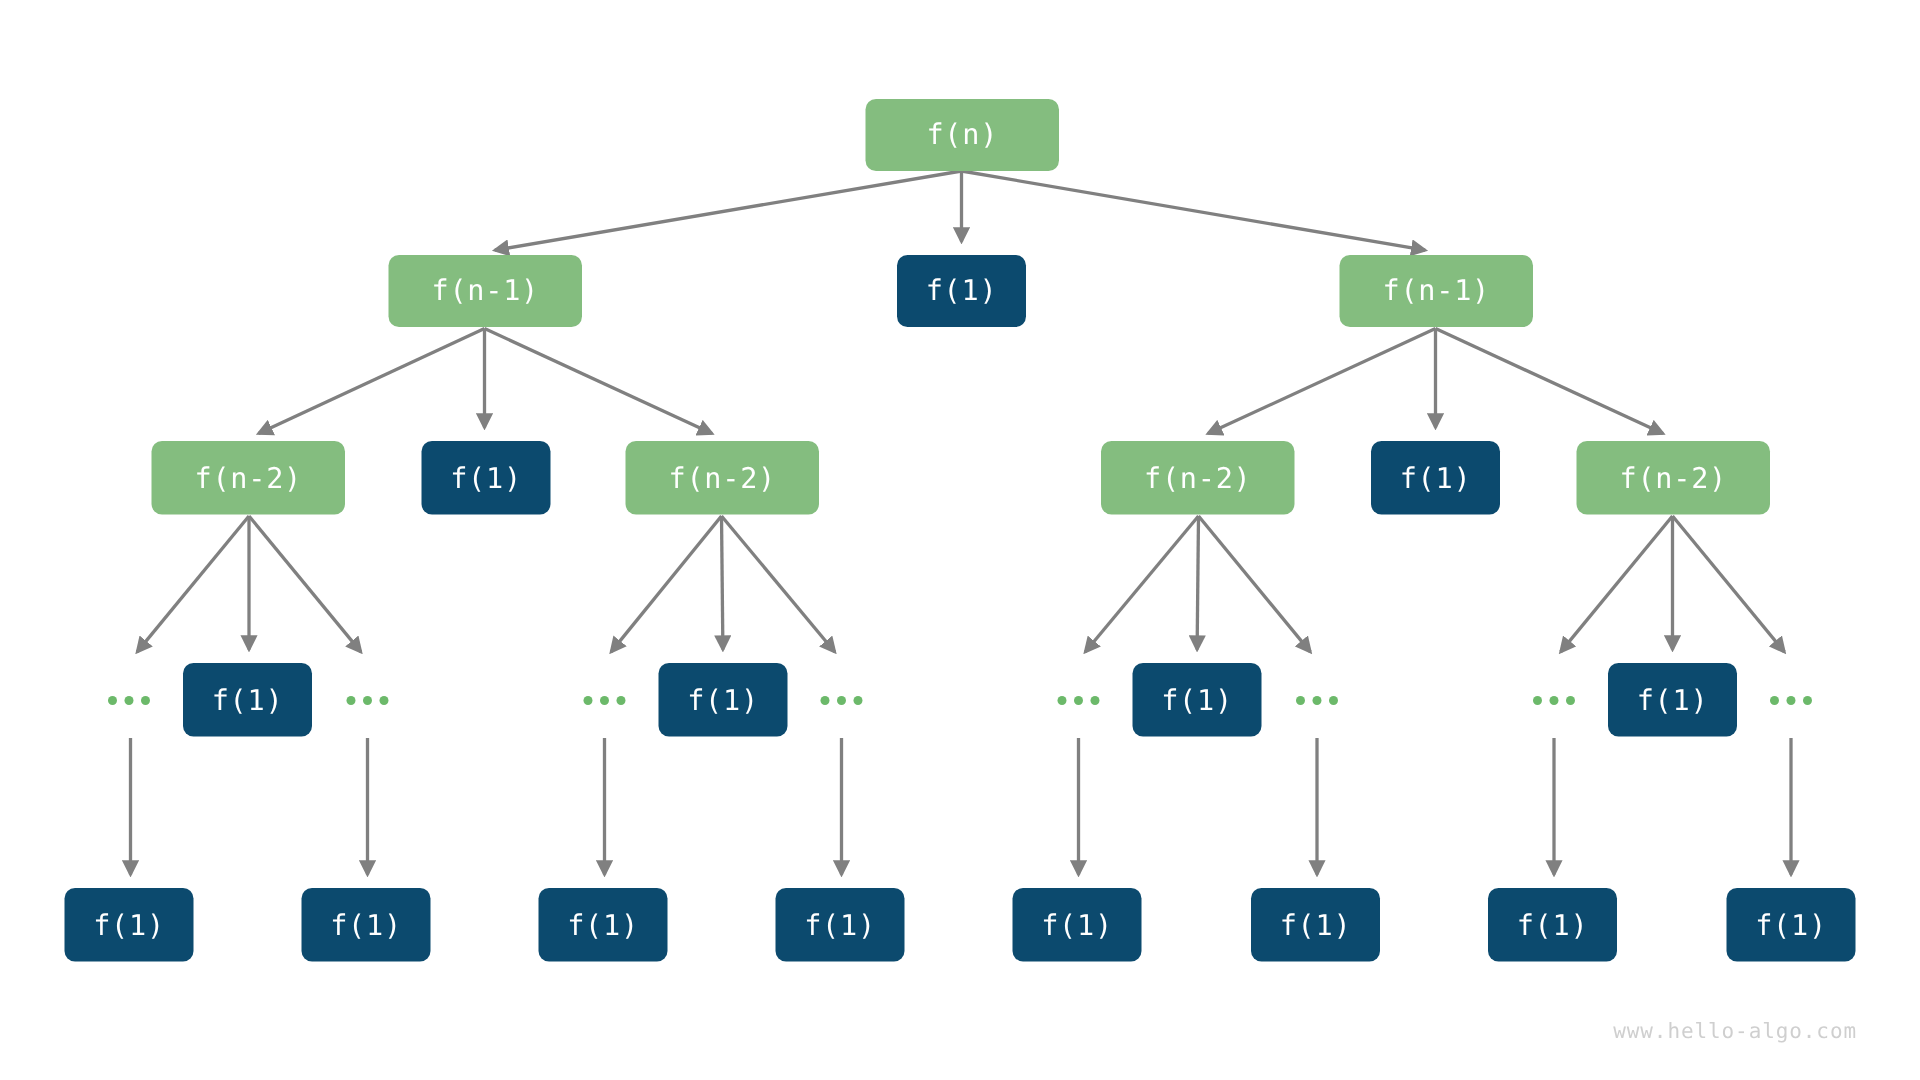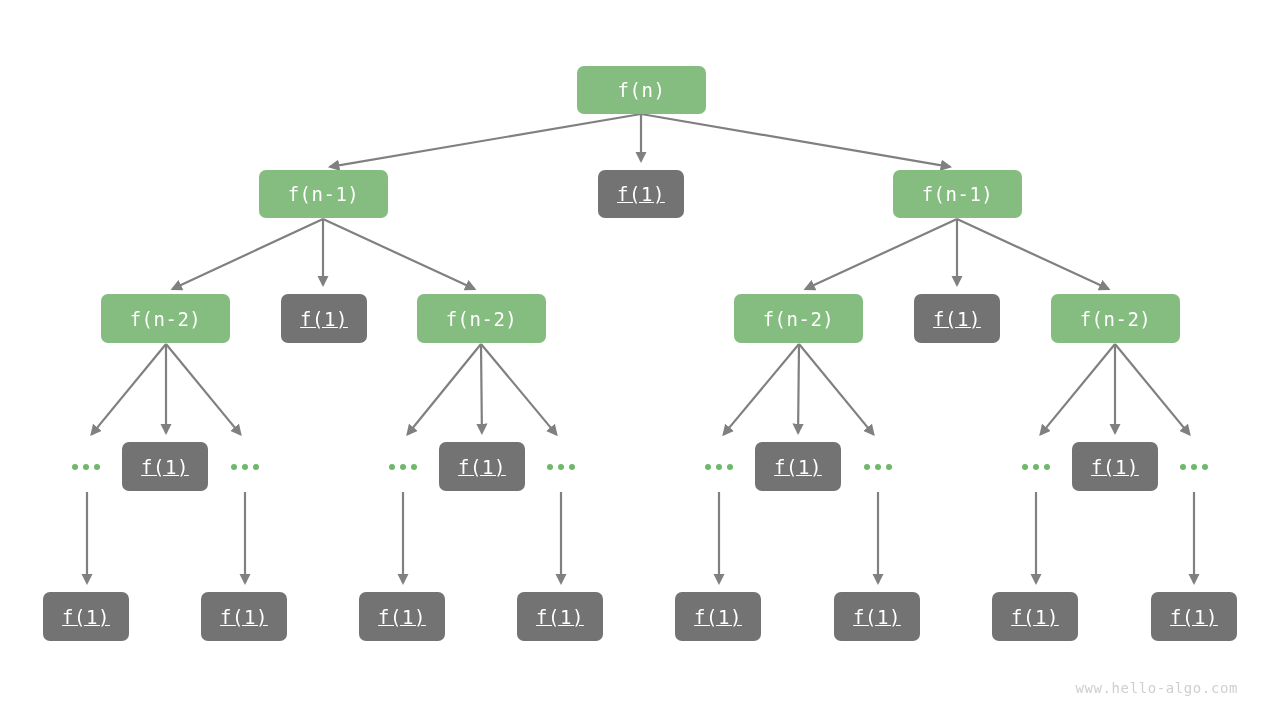--- a/index.html
+++ b/index.html
@@ -40,21 +40,21 @@
     border-radius: 7px;
     color: #ffffff;
     font-family: "DejaVu Sans Mono", "Liberation Mono", monospace;
     font-size: 19px;
     letter-spacing: 0.5px;
     white-space: nowrap;
     z-index: 2;
     box-sizing: border-box;
   }
   .node.green { background: #84bd7f; }
-  .node.teal  { background: #737373; text-decoration: underline; }
+  .node.teal  { background: #0c4a6e; }
 
   .ellipsis {
     position: absolute;
     display: flex;
     align-items: center;
     justify-content: center;
     gap: 5px;
     z-index: 2;
   }
   .ellipsis i {

